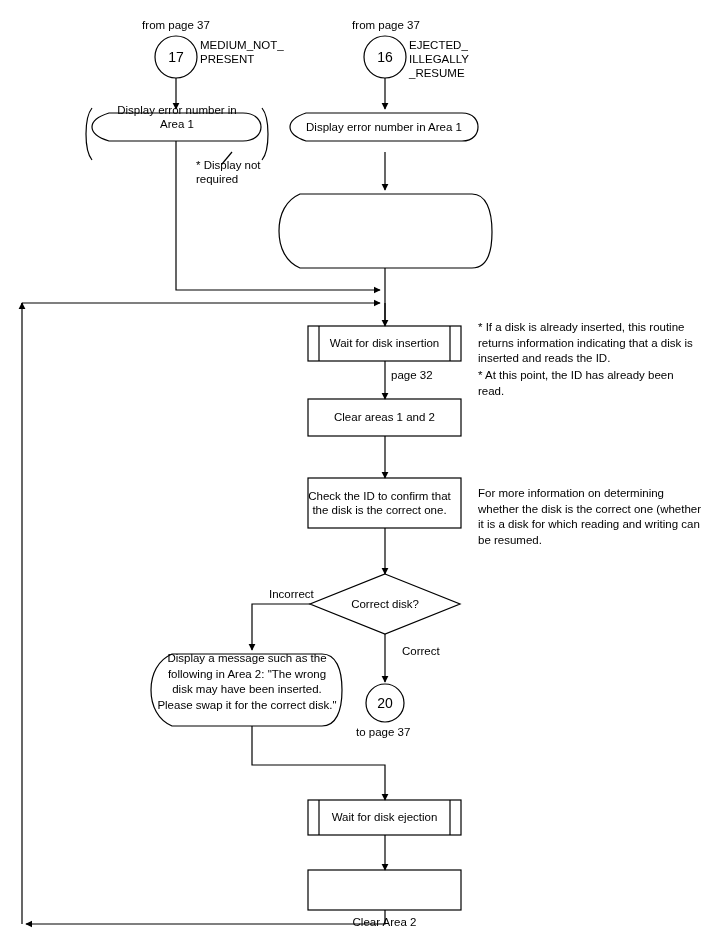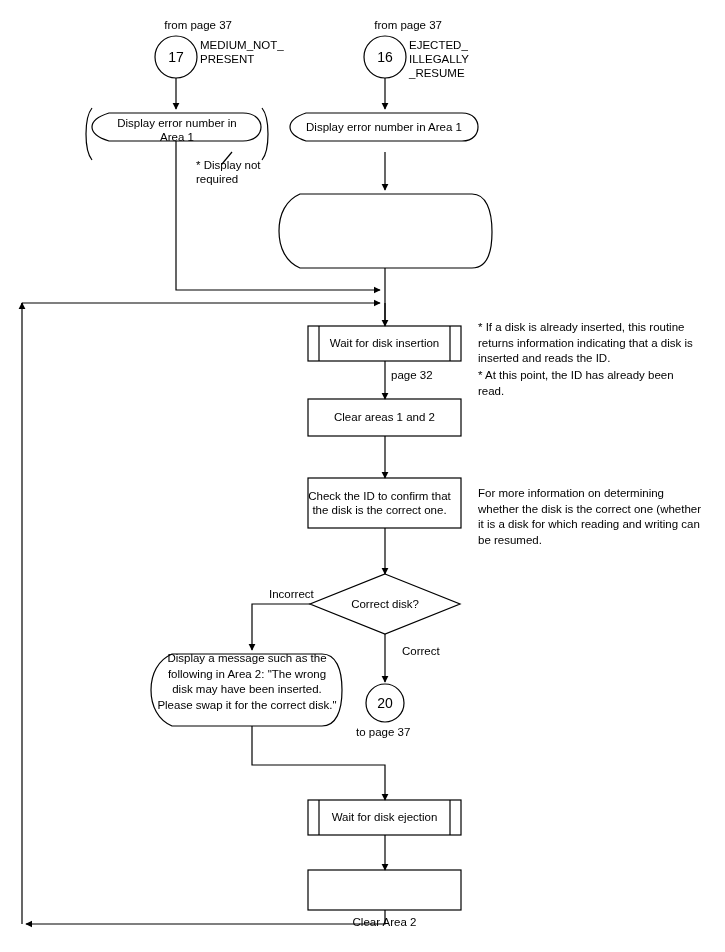--- a/index.html
+++ b/index.html
@@ -29,21 +29,21 @@
     position: absolute;
     font-size: 11.5px;
     line-height: 14px;
     white-space: pre;
     color: #000;
   }
   .lbl-c {
     position: absolute;
     font-size: 11.5px;
     line-height: 14px;
-    text-align: right;
+    text-align: center;
     color: #000;
   }
   .note {
     position: absolute;
     font-size: 11.5px;
     line-height: 15.5px;
     color: #000;
     white-space: pre;
   }
   .conn-num {
@@ -148,21 +148,21 @@
   <div class="conn-num" style="left:156px; top:49px; width:40px;">17</div>
   <div class="lbl" style="left: 200px; top: 38px; white-space: pre;">MEDIUM_NOT_
 PRESENT</div>
 
   <div class="lbl-c" style="left:330px; top:18px; width:112px;">from page 37</div>
   <div class="conn-num" style="left:365px; top:49px; width:40px;">16</div>
   <div class="lbl" style="left: 409px; top: 38px; white-space: pre;">EJECTED_
 ILLEGALLY
 _RESUME</div>
 
-  <div class="boxtext" style="left: 97px; top: 114px; width: 160px; height: 32px; white-space: pre;">Display error number in
+  <div class="boxtext" style="left: 97px; top: 101px; width: 160px; height: 32px; white-space: pre;">Display error number in
 Area 1</div>
 
   <div class="boxtext" style="left:292px; top:112px; width:184px; height:30px;">Display error number in Area 1</div>
 
 
   <div class="lbl" style="left: 196px; top: 158px; white-space: pre;">* Display not
 required</div>
 
   <div class="boxtext" style="left:320px; top:326px; width:129px; height:35px;">Wait for disk insertion</div>
 

